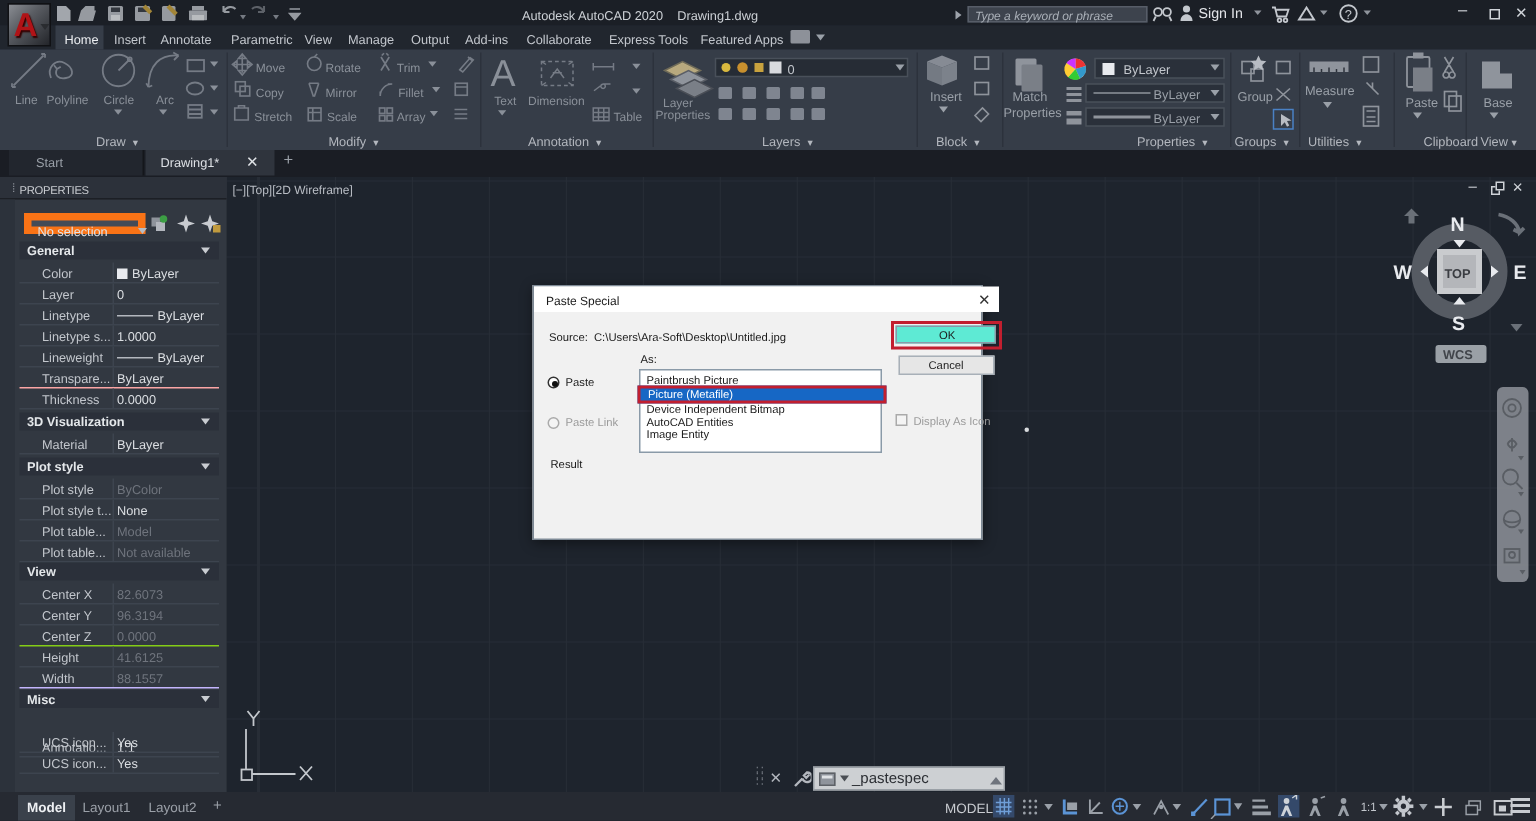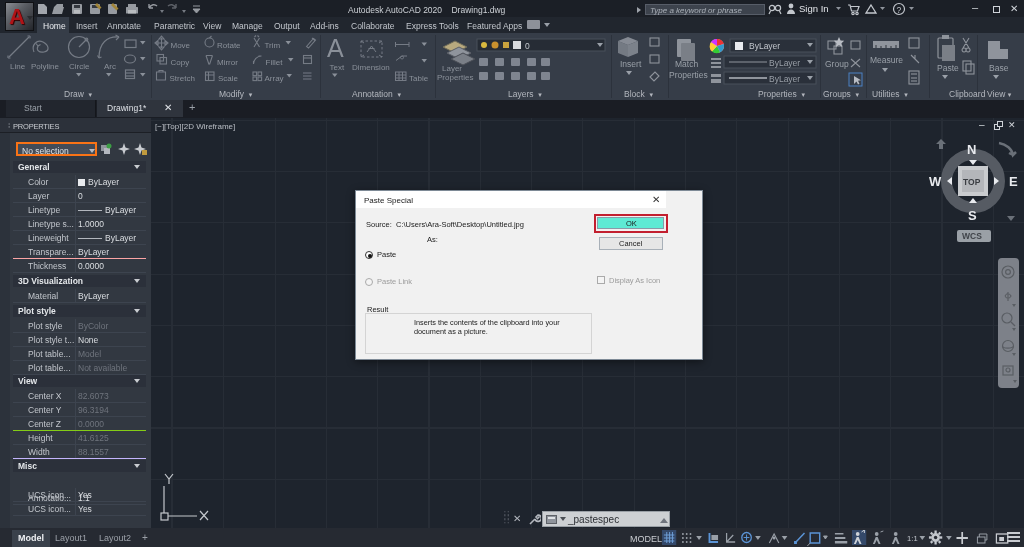--- a/index.html
+++ b/index.html
@@ -439,21 +439,21 @@
     </svg>
   </div>
 
   <div id="palette" class="abs" style="left:0;top:118px;width:151px;height:410px;background:#323841;font-size:8.5px;color:#c3c7cd;">
     <div class="abs" style="left:0;top:0;width:151px;height:15px;background:#2c313a;border-bottom:1px solid #1c1f25;">
       <div class="abs tx" style="left:8px;top:3px;color:#8f949c;font-size:8px;">⁞</div>
       <div class="abs tx" style="left:13px;top:4px;color:#c9ccd1;font-size:7.5px;letter-spacing:-0.2px;">PROPERTIES</div>
     </div>
     <div class="abs" style="left:0;top:15px;width:10px;height:395px;background:#2c323b;"></div>
 
-    <div class="abs" style="left:16px;top:24px;width:81px;height:14px;background:#434b57;border:2px solid #f97316;">
+    <div class="abs" style="left:16px;top:24px;width:81px;height:14px;background:#434b57;border:5px solid #f97316;">
       <div class="abs tx" style="left:4px;top:2px;color:#dfe3e8;">No selection</div>
       <div class="abs" style="left:71px;top:5px;width:0;height:0;border-left:3px solid transparent;border-right:3px solid transparent;border-top:4px solid #b8bcc3;"></div>
     </div>
     <svg class="abs" style="left:100px;top:24px;" width="48" height="14" viewBox="0 0 48 14">
       <rect x="1" y="3" width="6" height="6" fill="#8f949c"></rect>
         <rect x="4" y="6" width="6" height="6" fill="#b3b7be"></rect>
         <circle cx="9" cy="4" r="2.5" fill="#3c9e44"></circle>
       <path d="M24 1 l1.5 4.5 4.5 1.5 -4.5 1.5 -1.5 4.5 -1.5 -4.5 -4.5 -1.5 4.5 -1.5 z" fill="#c9ccd1"></path>
       <path d="M40 1 l1.5 4.5 4.5 1.5 -4.5 1.5 -1.5 4.5 -1.5 -4.5 -4.5 -1.5 4.5 -1.5 z" fill="#c9ccd1"></path>
       <rect x="42" y="8" width="5" height="5" fill="#c09a3e"></rect>
@@ -693,21 +693,21 @@
             <path d="M334 7 v-3 h8 v6 h-2"></path>
           </g>
 
       <rect x="352" y="3" width="12" height="9" stroke="#c9ccd1" stroke-width="1.3" fill="none" transform="translate(0,1)"></rect>
       <rect x="355" y="7" width="5" height="4" fill="#c9ccd1"></rect>
     </g>
       </svg>
     <div class="abs" style="left:1007px;top:4px;width:13px;height:2.2px;background:#c9ccd1;box-shadow:0 4px #c9ccd1, 0 8px #c9ccd1;"></div>
   </div>
 
-  <div id="dialog" class="abs" style="left:355px;top:190px;width:348px;height:170px;background:#f1f1f1;border:1px solid #7e8a96;box-shadow:0 2px 8px rgba(0,0,0,0.45);font-size:7.5px;color:#1b1b1b;">
+  <div id="dialog" class="abs" style="left:355px;top:190px;width:300px;height:170px;background:#f1f1f1;border:1px solid #7e8a96;box-shadow:0 2px 8px rgba(0,0,0,0.45);font-size:7.5px;color:#1b1b1b;">
 
     <div class="abs" style="left:0;top:0;width:310px;height:17px;background:#ffffff;">
       <div class="abs tx" style="left:8px;top:5px;font-size:8px;">Paste Special</div>
       <div class="abs tx" style="left:296px;top:3px;font-size:10px;color:#333;">✕</div>
     </div>
     <div class="abs tx" style="left:10px;top:29px;">Source:</div>
     <div class="abs tx" style="left:40px;top:29px;">C:\Users\Ara-Soft\Desktop\Untitled.jpg</div>
 
     <div class="abs" style="left:238px;top:23px;width:74px;height:19px;border:2.5px solid #c21f2f;">
       <div class="abs" style="left:1px;top:1px;width:67px;height:12px;background:#5eead4;border:1px solid #8a9aa8;">
@@ -722,23 +722,29 @@
     <div class="abs tx" style="left:71px;top:44px;">As:</div>
 
     <div class="abs" style="left:9px;top:60px;width:8px;height:8px;border:1px solid #333;border-radius:50%;background:#fff;">
       <div class="abs" style="left:1.5px;top:1.5px;width:4px;height:4px;background:#111;border-radius:50%;"></div>
     </div>
     <div class="abs tx" style="left:21px;top:59px;">Paste</div>
 
     <div class="abs" style="left:9px;top:87px;width:8px;height:8px;border:1px solid #aaa;border-radius:50%;background:#f4f4f4;"></div>
     <div class="abs tx" style="left:21px;top:86px;color:#9b9b9b;">Paste Link</div>
 
+    <div class="abs" style="left:70px;top:55px;width:162px;height:56px;background:#ffffff;border:1px solid #8a9aa8;">
+      <div class="abs tx" style="left:4px;top:2px;">Paintbrush Picture</div>
+      <div class="abs" style="left:-2px;top:9.5px;width:166px;height:12px;border:2px solid #c21f2f;background:#1667c5;">
+        <div class="abs tx" style="left:5px;top:-1px;color:#fff;">Picture (Metafile)</div>
+      </div>
+      <div class="abs tx" style="left:4px;top:21px;">Device Independent Bitmap</div>
+      <div class="abs tx" style="left:4px;top:29.5px;">AutoCAD Entities</div>
+      <div class="abs tx" style="left:4px;top:38px;">Image Entity</div>
+    </div>
 
     <div class="abs" style="left:241px;top:85px;width:8px;height:8px;border:1px solid #aaa;background:#f4f4f4;"></div>
     <div class="abs tx" style="left:253px;top:85px;color:#9b9b9b;text-align:center;">Display As Icon</div>
 
     <div class="abs tx" style="left:11px;top:114px;">Result</div>
-    <div class="abs" style="left:9px;top:122px;width:227px;height:41px;background:#f1f1f1;border:1px solid #d4d4d4;">
-      <div class="abs" style="left:48px;top:4px;width:160px;line-height:9px;font-size:7.3px;">Inserts the contents of the clipboard into your document as a picture.</div>
-    </div>
   </div>
 
 </div>
 
 </body></html>

